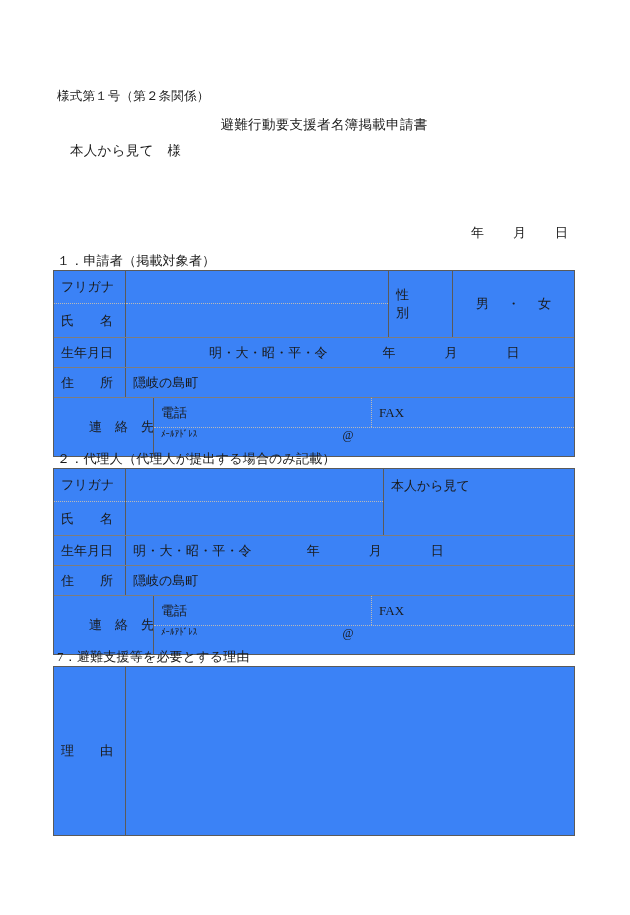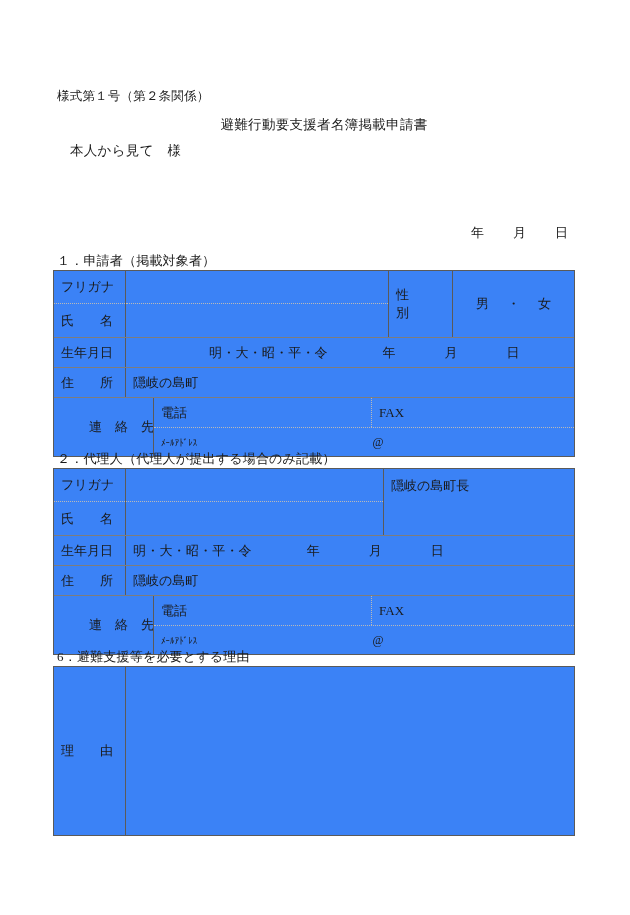--- a/index.html
+++ b/index.html
@@ -223,23 +223,22 @@
   .contact .tel {
     width: 218px;
     box-sizing: border-box;
     border-right: 1px dotted #b9b9b9;
     display: flex; align-items: center; padding: 0 7px;
   }
   .contact .fax {
     flex: 1; display: flex; align-items: center; padding: 0 7px;
   }
   .contact .mail {
-    flex: 1; display: flex; align-items: center; padding: 0 7px;
+    flex: 1; display: flex; padding: 0 7px;
     font-size: 10px;
-    gap: 30px;
   }
   .contact .mail .mlabel {
     font-family: "DejaVu Sans", "Liberation Sans", sans-serif;
     font-size: 9.5px;
     letter-spacing: 0.2px;
     transform: scaleX(0.92);
     transform-origin: left center;
     display: inline-block;
   }
   .contact .mail .at {
@@ -360,21 +359,21 @@
           <span>フリガナ</span>
         </div>
         <div class="nl">
           <span>氏　　名</span>
         </div>
       </div>
       <div class="namefield">
         <div class="nf top"></div>
         <div class="nf"></div>
       </div>
-      <div class="sidecell rel-value cell">隠岐の島町長</div>
+      <div class="sidecell rel-value cell">本人から見て</div>
     </div>
 
     <div class="row r-single">
       <div class="cell lbl">
         <span>生年月日</span>
       </div>
       <div class="field dobline">
         <span class="era">明・大・昭・平・令</span>
           <span class="y">年</span>
           <span class="m">月</span>
@@ -406,21 +405,21 @@
           <div class="mail">
             <span class="mlabel">ﾒｰﾙｱﾄﾞﾚｽ</span>
             <span class="at">@</span>
           </div>
         </div>
       </div>
     </div>
 
   </div>
 
-  <div class="sec-heading" id="sec3-heading">6．避難支援等を必要とする理由</div>
+  <div class="sec-heading" id="sec3-heading">7．避難支援等を必要とする理由</div>
 
   <div class="tbl" id="tbl-reason">
     <div class="rrow">
       <div class="rlbl">
         <span>理　　由</span>
       </div>
       <div class="rfield"></div>
     </div>
   </div>
 

